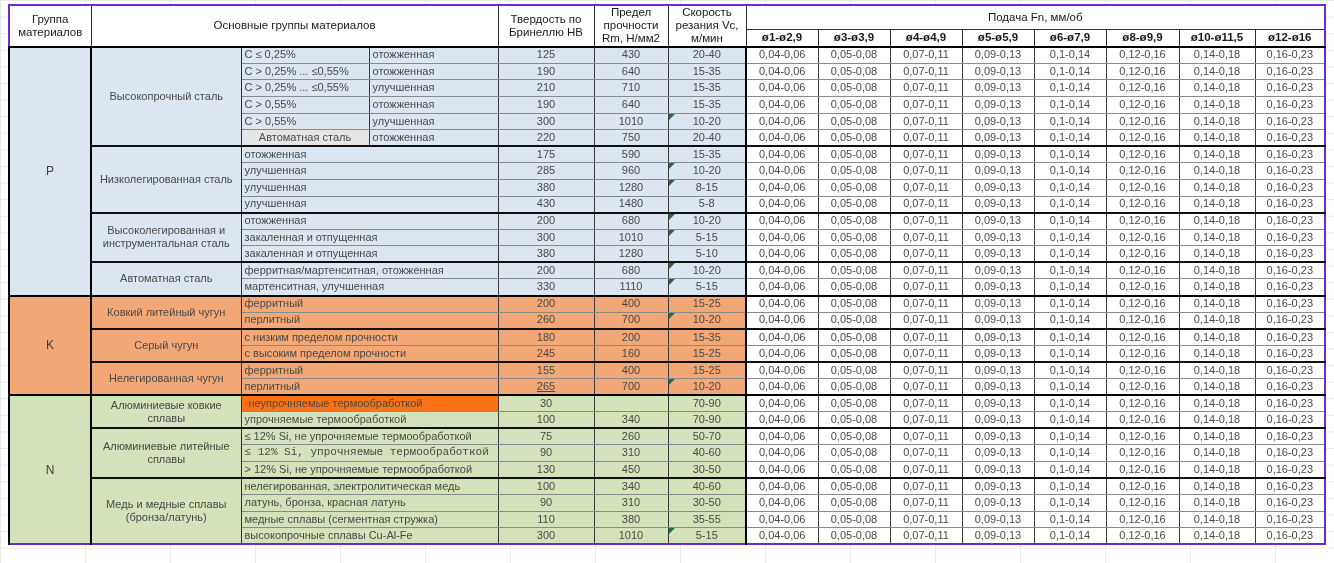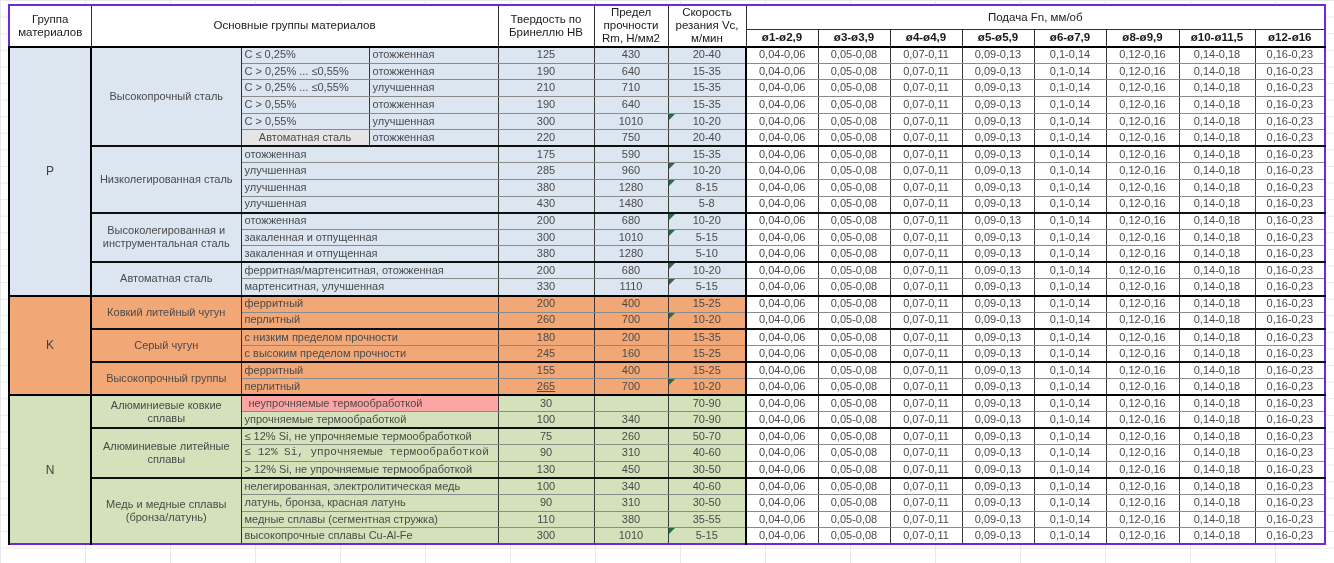--- a/index.html
+++ b/index.html
@@ -398,21 +398,21 @@
           <td class="feed-cell">0,04-0,06</td>
           <td class="feed-cell">0,05-0,08</td>
           <td class="feed-cell">0,07-0,11</td>
           <td class="feed-cell">0,09-0,13</td>
           <td class="feed-cell">0,1-0,14</td>
           <td class="feed-cell">0,12-0,16</td>
           <td class="feed-cell">0,14-0,18</td>
           <td class="feed-cell">0,16-0,23</td>
         </tr>
         <tr class="subgroup-start">
-          <td class="name-cell" rowspan="2" style="background: rgb(242, 168, 118);">Высокопрочный группы</td>
+          <td class="name-cell" rowspan="2" style="background: rgb(242, 168, 118);">Нелегированная чугун</td>
           <td class="desc-cell" colspan="2" style="background: rgb(242, 168, 118);">ферритный</td>
           <td class="num-cell" style="background: rgb(242, 168, 118);">155</td>
           <td class="num-cell" style="background: rgb(242, 168, 118);">400</td>
           <td class="num-cell vc-cell" style="background: rgb(242, 168, 118);">15-25</td>
           <td class="feed-cell">0,04-0,06</td>
           <td class="feed-cell">0,05-0,08</td>
           <td class="feed-cell">0,07-0,11</td>
           <td class="feed-cell">0,09-0,13</td>
           <td class="feed-cell">0,1-0,14</td>
           <td class="feed-cell">0,12-0,16</td>
@@ -429,21 +429,21 @@
           <td class="feed-cell">0,07-0,11</td>
           <td class="feed-cell">0,09-0,13</td>
           <td class="feed-cell">0,1-0,14</td>
           <td class="feed-cell">0,12-0,16</td>
           <td class="feed-cell">0,14-0,18</td>
           <td class="feed-cell">0,16-0,23</td>
         </tr>
         <tr class="group-start">
           <td class="group-cell" rowspan="9" style="background: rgb(211, 226, 186);">N</td>
           <td class="name-cell" rowspan="2" style="background: rgb(211, 226, 186);">Алюминиевые ковкие сплавы</td>
-          <td class="desc-cell" colspan="2" style="background: #fca5a5; padding-left: 7px;">неупрочняемые термообработкой</td>
+          <td class="desc-cell" colspan="2" style="background: #f97316; padding-left: 7px;">неупрочняемые термообработкой</td>
           <td class="num-cell" style="background: rgb(211, 226, 186);">30</td>
           <td class="num-cell" style="background: rgb(211, 226, 186);"></td>
           <td class="num-cell vc-cell" style="background: rgb(211, 226, 186);">70-90</td>
           <td class="feed-cell">0,04-0,06</td>
           <td class="feed-cell">0,05-0,08</td>
           <td class="feed-cell">0,07-0,11</td>
           <td class="feed-cell">0,09-0,13</td>
           <td class="feed-cell">0,1-0,14</td>
           <td class="feed-cell">0,12-0,16</td>
           <td class="feed-cell">0,14-0,18</td>

